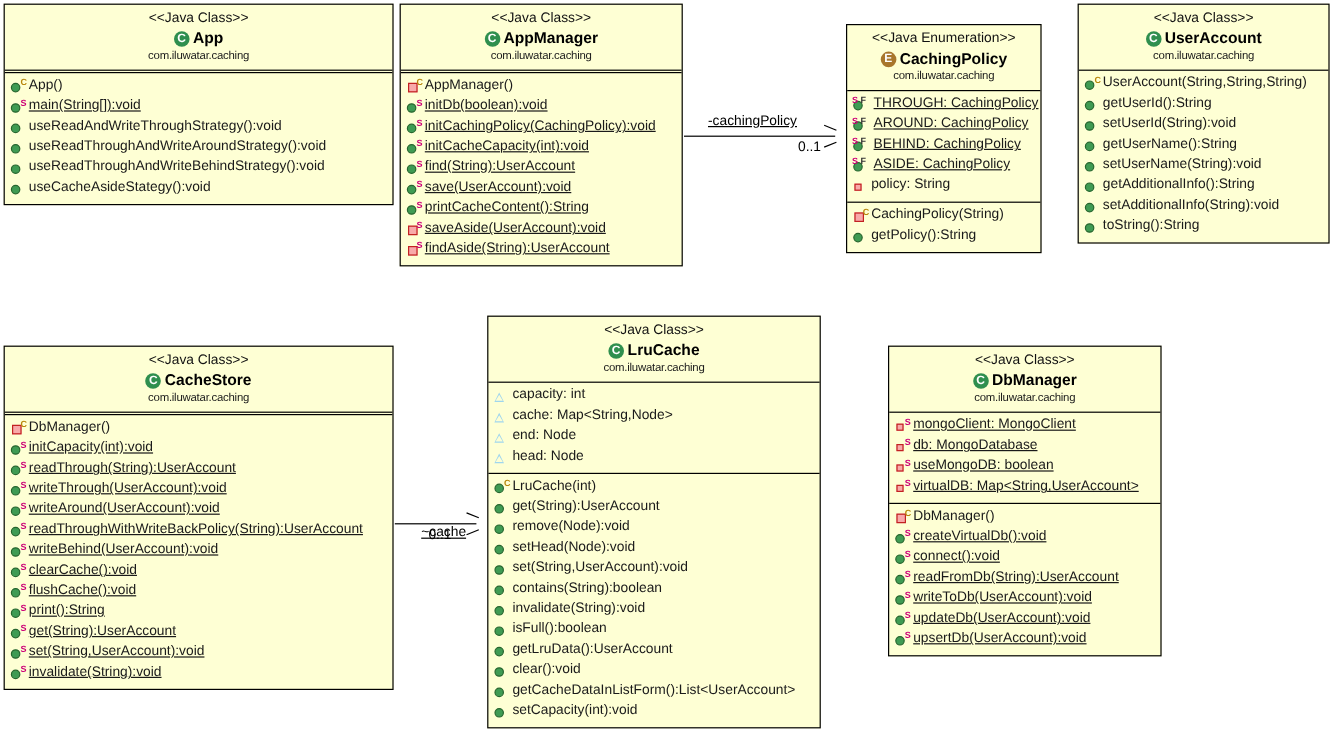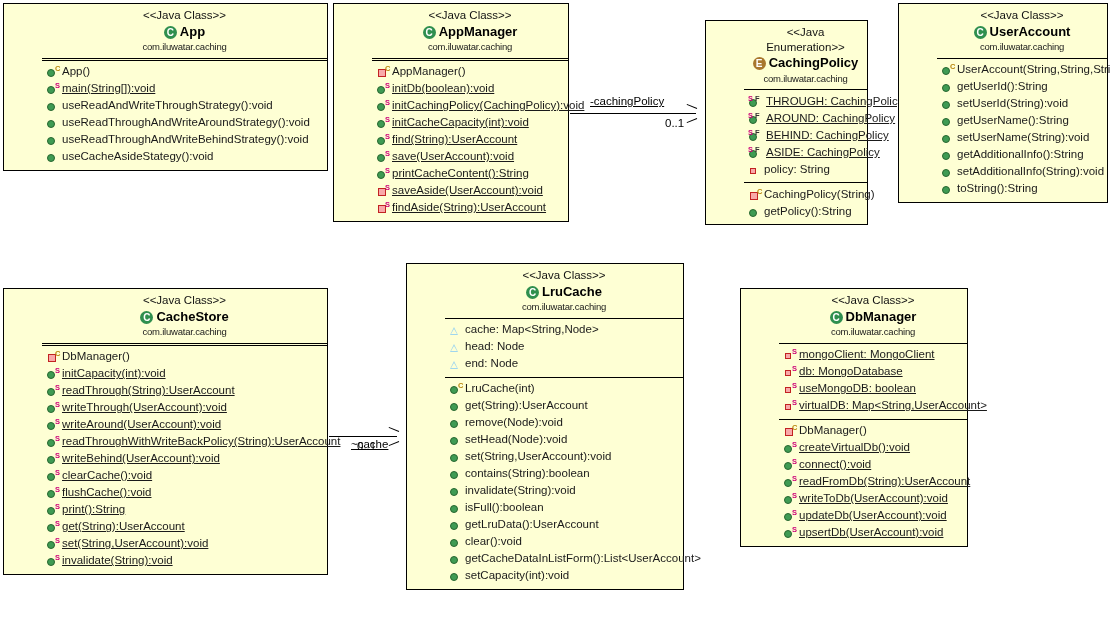--- a/index.html
+++ b/index.html
@@ -11,21 +11,20 @@
   }
   #canvas { position: relative; width: 1111px; height: 621px; }
 
   .uml-box {
     position: absolute;
     background: #feffd4;
     border: 1px solid #000000;
     box-sizing: border-box;
     font-size: 11.5px;
     color: #1a1a1a;
-    padding-left: 38px;
   }
   .hdr {
     padding: 4px 4px 4px 4px;
     text-align: center;
     line-height: 1.28;
   }
   .stereo { font-size: 11.5px; color: #111; }
   .cname {
     font-weight: bold; font-size: 13px; color: #000;
     white-space: nowrap; display: flex; align-items: center;
@@ -520,33 +519,39 @@
           </span>
         <span>LruCache</span>
       </div>
       <div class="pkg">com.iluwatar.caching</div>
     </div>
     <div class="sec" id="f-lru">
         <div class="row">
           <span class="ic">
             <span class="tri"></span>
           </span>
+          <span class="txt">capacity: int</span>
+        </div>
+        <div class="row">
+          <span class="ic">
+            <span class="tri"></span>
+          </span>
           <span class="txt">cache: Map&lt;String,Node&gt;</span>
         </div>
         <div class="row">
           <span class="ic">
             <span class="tri"></span>
           </span>
+          <span class="txt">end: Node</span>
+        </div>
+        <div class="row">
+          <span class="ic">
+            <span class="tri"></span>
+          </span>
           <span class="txt">head: Node</span>
-        </div>
-        <div class="row">
-          <span class="ic">
-            <span class="tri"></span>
-          </span>
-          <span class="txt">end: Node</span>
         </div>
       </div>
     <div class="sec" id="m-lru">
         <div class="row">
           <span class="ic">
             <span class="dot"></span>
             <span class="m c">C</span>
           </span>
           <span class="txt">LruCache(int)</span>
         </div>

